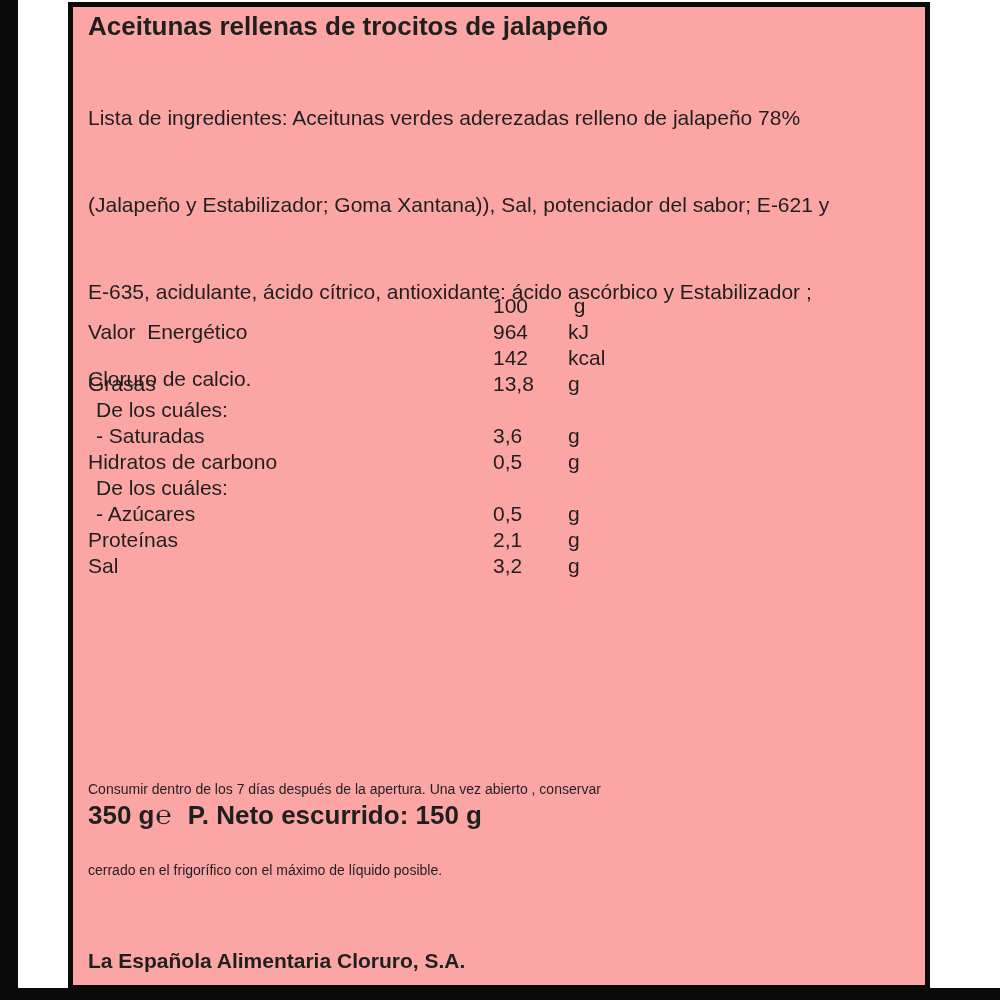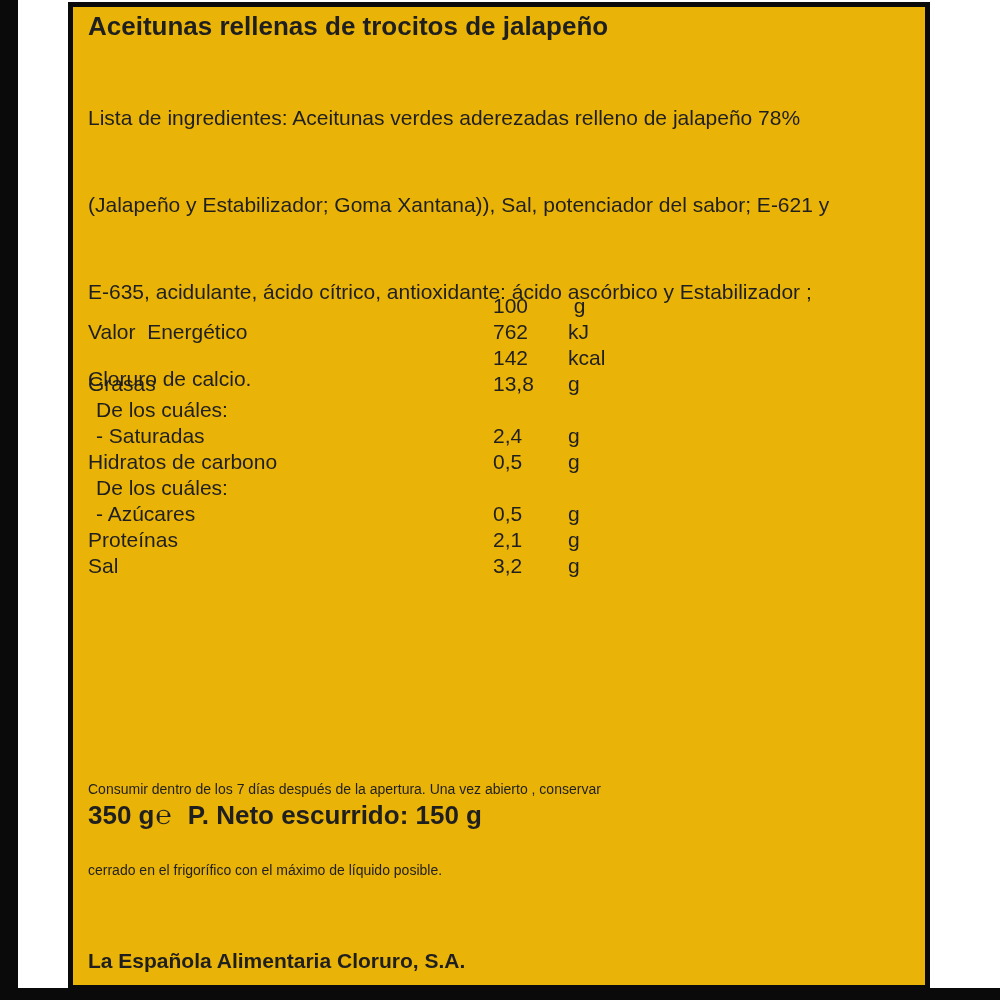--- a/index.html
+++ b/index.html
@@ -28,21 +28,21 @@
     left: 0; top: 988px;
     width: 1000px; height: 12px;
     background: #0a0a0a;
   }
   .label-box {
     position: absolute;
     left: 68px; top: 2px;
     width: 862px; height: 988px;
     border: 5px solid #0a0a0a;
     box-sizing: border-box;
-    background: #eab308;
+    background: #fca5a5;
   }
   .product-title {
     position: absolute;
     left: 15px; top: 4px;
     margin: 0;
     font-size: 26px;
     font-weight: bold;
     letter-spacing: 0px;
     white-space: pre;
   }
@@ -134,41 +134,41 @@
 
     <div class="nutrition">
 
       <div class="nrow">
         <span class="nlabel"></span>
         <span class="nval"><span class="nnum">100</span><span class="nunit"> g</span></span>
       </div>
 
       <div class="nrow">
         <span class="nlabel">Valor  Energético</span>
-        <span class="nval"><span class="nnum">762</span><span class="nunit">kJ</span></span>
+        <span class="nval"><span class="nnum">964</span><span class="nunit">kJ</span></span>
       </div>
 
       <div class="nrow">
         <span class="nlabel"></span>
         <span class="nval"><span class="nnum">142</span><span class="nunit">kcal</span></span>
       </div>
 
       <div class="nrow">
         <span class="nlabel">Grasas</span>
         <span class="nval"><span class="nnum">13,8</span><span class="nunit">g</span></span>
       </div>
 
       <div class="nrow indent">
         <span class="nlabel">De los cuáles:</span>
         <span class="nval"><span class="nnum"></span><span class="nunit"></span></span>
       </div>
 
       <div class="nrow indent">
         <span class="nlabel">- Saturadas</span>
-        <span class="nval"><span class="nnum">2,4</span><span class="nunit">g</span></span>
+        <span class="nval"><span class="nnum">3,6</span><span class="nunit">g</span></span>
       </div>
 
       <div class="nrow">
         <span class="nlabel">Hidratos de carbono</span>
         <span class="nval"><span class="nnum">0,5</span><span class="nunit">g</span></span>
       </div>
 
       <div class="nrow indent">
         <span class="nlabel">De los cuáles:</span>
         <span class="nval"><span class="nnum"></span><span class="nunit"></span></span>

